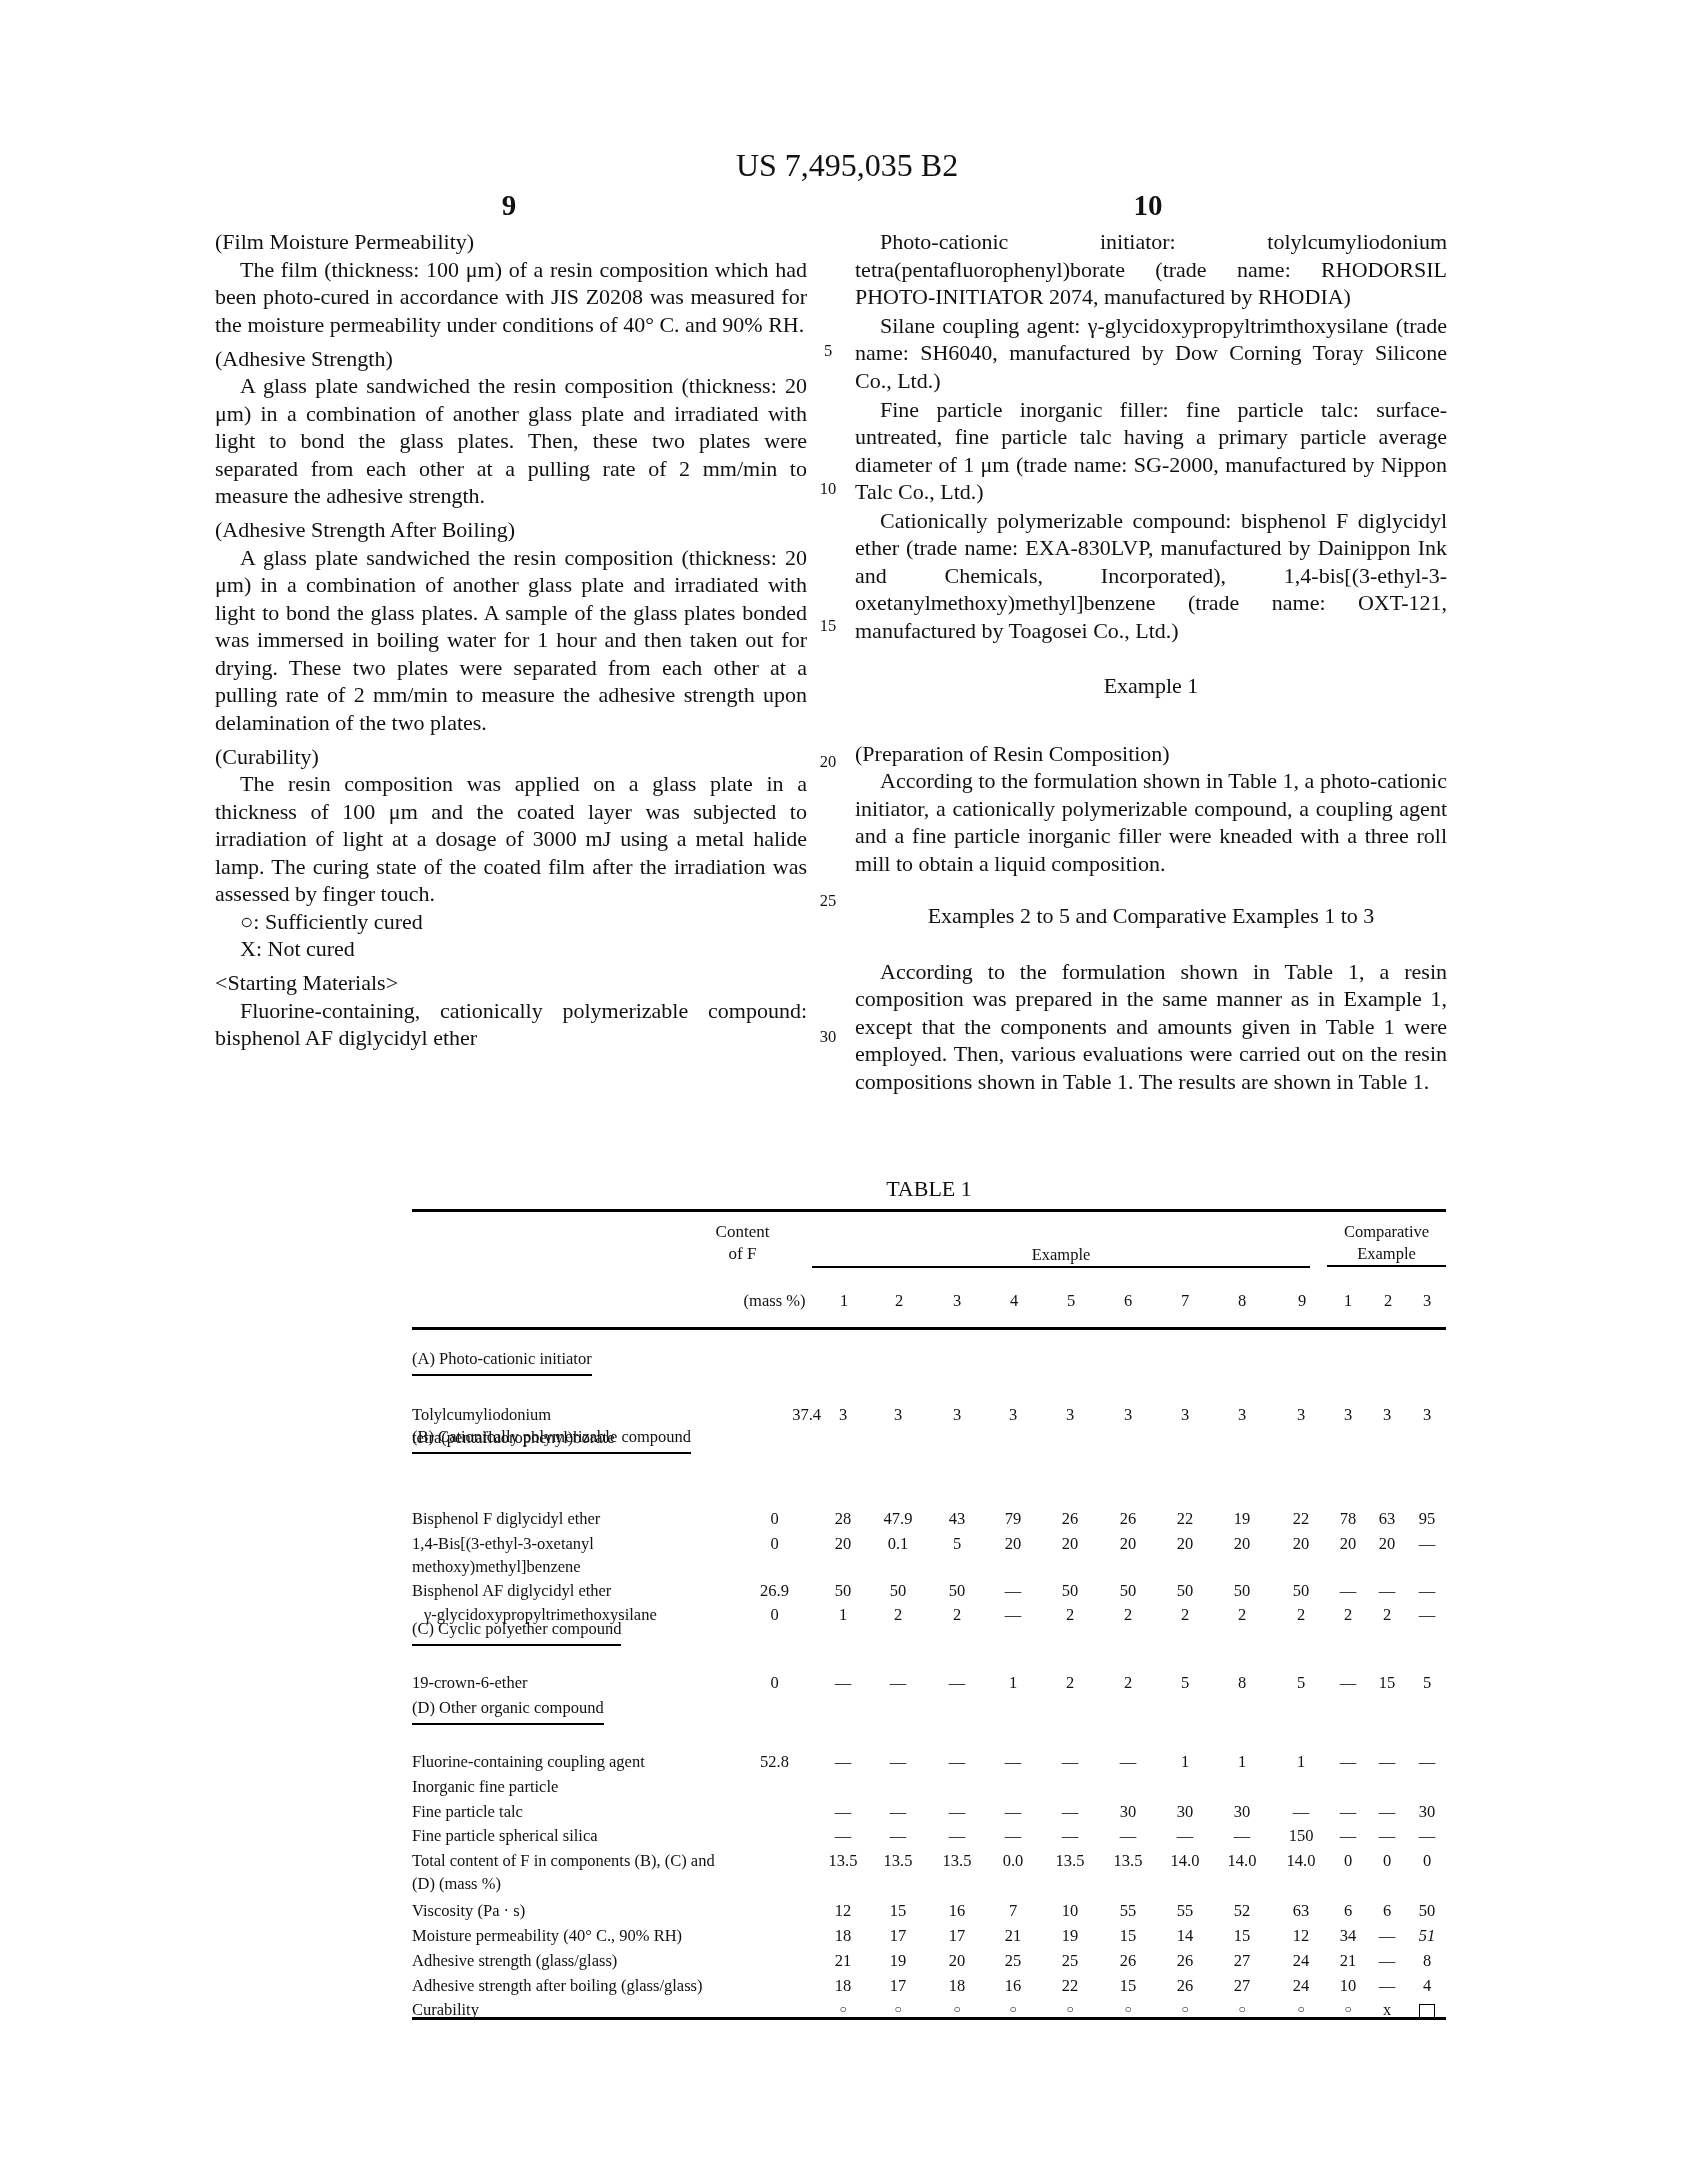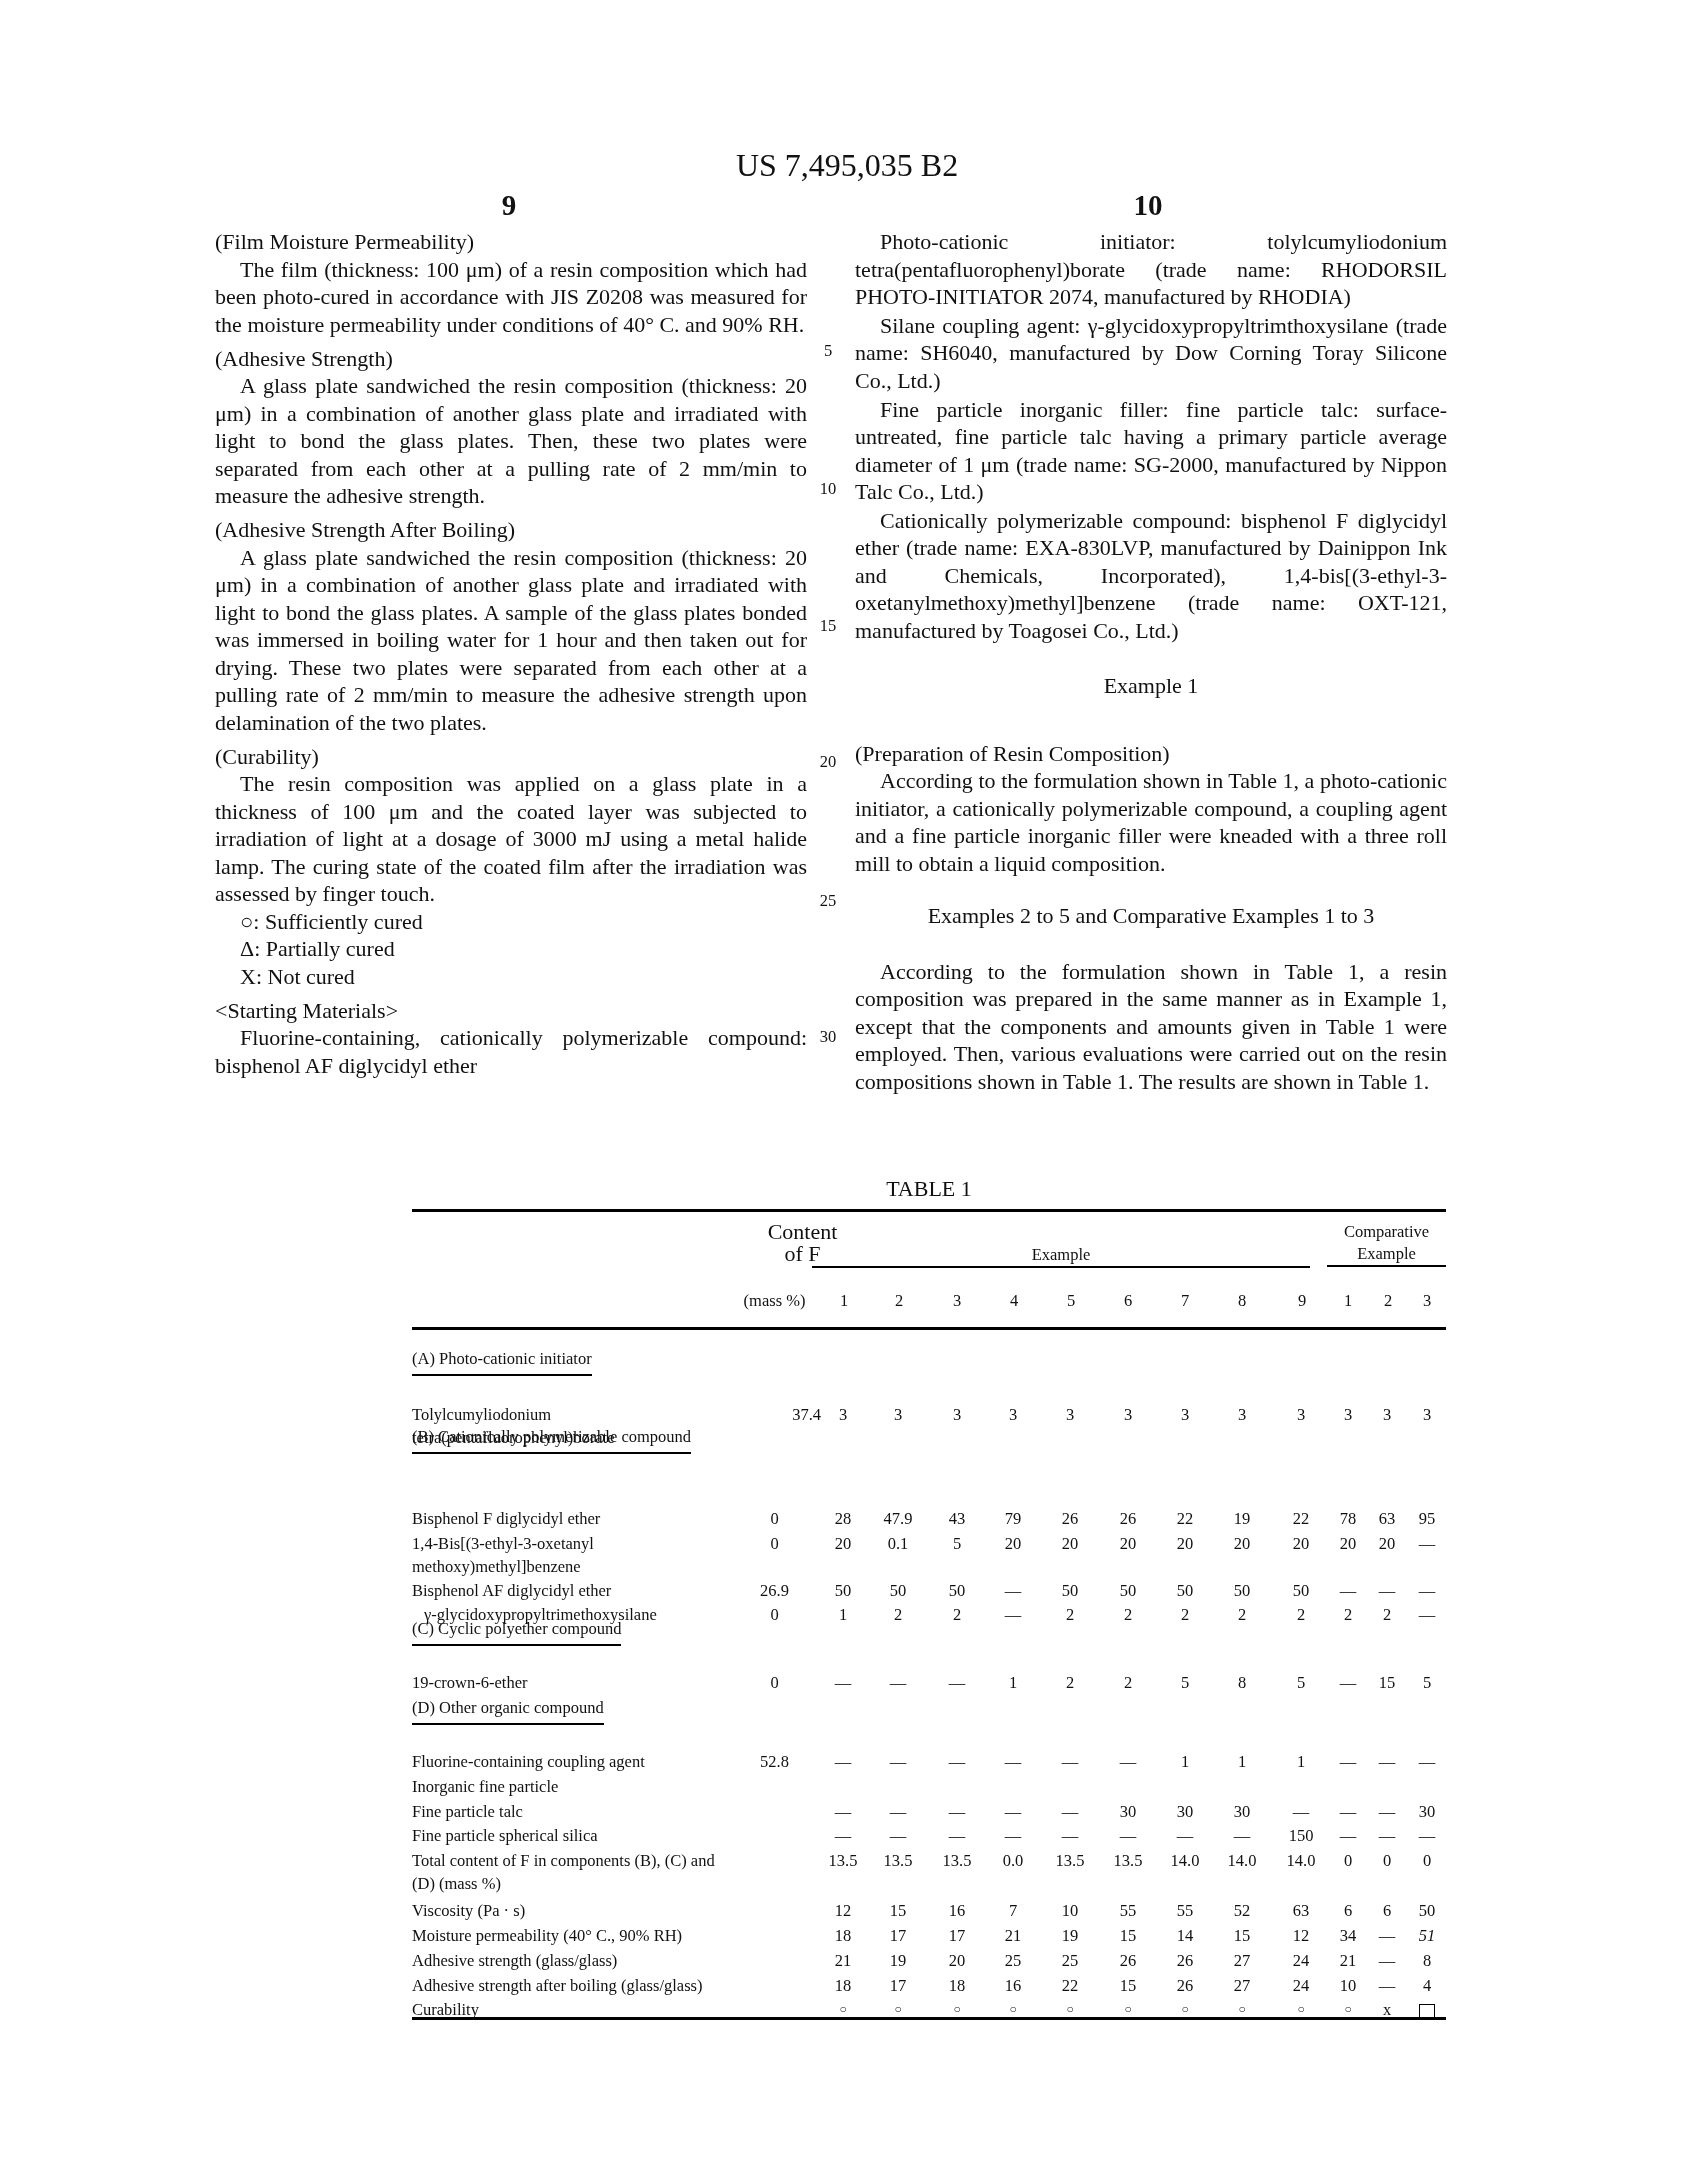--- a/index.html
+++ b/index.html
@@ -31,21 +31,20 @@
 <div class="abs col" style="left:215px; top:228px;">
   <p class="first">(Film Moisture Permeability)</p>
   <p class="ind">The film (thickness: 100 μm) of a resin composition which had been photo-cured in accordance with JIS Z0208 was measured for the moisture permeability under conditions of 40° C. and 90% RH.</p>
   <p class="head">(Adhesive Strength)</p>
   <p class="ind">A glass plate sandwiched the resin composition (thickness: 20 μm) in a combination of another glass plate and irradiated with light to bond the glass plates. Then, these two plates were separated from each other at a pulling rate of 2 mm/min to measure the adhesive strength.</p>
   <p class="head">(Adhesive Strength After Boiling)</p>
   <p class="ind">A glass plate sandwiched the resin composition (thickness: 20 μm) in a combination of another glass plate and irradiated with light to bond the glass plates. A sample of the glass plates bonded was immersed in boiling water for 1 hour and then taken out for drying. These two plates were separated from each other at a pulling rate of 2 mm/min to measure the adhesive strength upon delamination of the two plates.</p>
   <p class="head">(Curability)</p>
   <p class="ind">The resin composition was applied on a glass plate in a thickness of 100 μm and the coated layer was subjected to irradiation of light at a dosage of 3000 mJ using a metal halide lamp. The curing state of the coated film after the irradiation was assessed by finger touch.</p>
   <p class="sym">○: Sufficiently cured</p>
-  <p class="sym">Δ: Partially cured</p>
   <p class="sym">X: Not cured</p>
   <p class="head">&lt;Starting Materials&gt;</p>
   <p class="ind">Fluorine-containing, cationically polymerizable compound: bisphenol AF diglycidyl ether</p>
 </div>
 
 <div class="abs lineno" style="left:808px; top:341px;">5</div>
 <div class="abs lineno" style="left:808px; top:479px;">10</div>
 <div class="abs lineno" style="left:808px; top:616px;">15</div>
 <div class="abs lineno" style="left:808px; top:752px;">20</div>
 <div class="abs lineno" style="left:808px; top:891px;">25</div>
@@ -61,21 +60,21 @@
   <p class="ind">According to the formulation shown in Table 1, a photo-cationic initiator, a cationically polymerizable compound, a coupling agent and a fine particle inorganic filler were kneaded with a three roll mill to obtain a liquid composition.</p>
   <p class="ctr" style="margin-top:25px;">Examples 2 to 5 and Comparative Examples 1 to 3</p>
   <p class="ind" style="margin-top:28px;">According to the formulation shown in Table 1, a resin composition was prepared in the same manner as in Example 1, except that the components and amounts given in Table 1 were employed. Then, various evaluations were carried out on the resin compositions shown in Table 1. The results are shown in Table 1.</p>
 </div>
 
 <div class="abs tbl-title">TABLE 1</div>
 <div class="rule-thick" style="top:1209px;"></div>
 <div class="rule-thick" style="top:1327px;"></div>
 <div class="rule-thick" style="top:2017px;"></div>
 
-<div class="abs" style="left:756px; top:1221px; width:93px; text-align:center; font-size:22px; line-height:22px;">
+<div class="abs" style="left:696px; top:1221px; width:93px; text-align:center; font-size:17px; line-height:22px;">
   <div>Content</div>
   <div>of F</div>
 </div>
 <div class="abs" style="left:812px; top:1244px; width:498px; text-align:center; font-size:16.5px; line-height:22px; border-bottom:2.6px solid #000;">Example</div>
 <div class="abs" style="left:1327px; top:1221px; width:119px; text-align:center; font-size:16.5px; line-height:22px; border-bottom:2.6px solid #000;">
   <div>Comparative</div>
   <div>Example</div>
 </div>
 <div class="abs" id="hdr-nums" style="left:0; top:1290px; font-size:16.5px; line-height:22px;">
   <span class="abs" style="left:728px; width:93px; text-align:center;">(mass %)</span>

